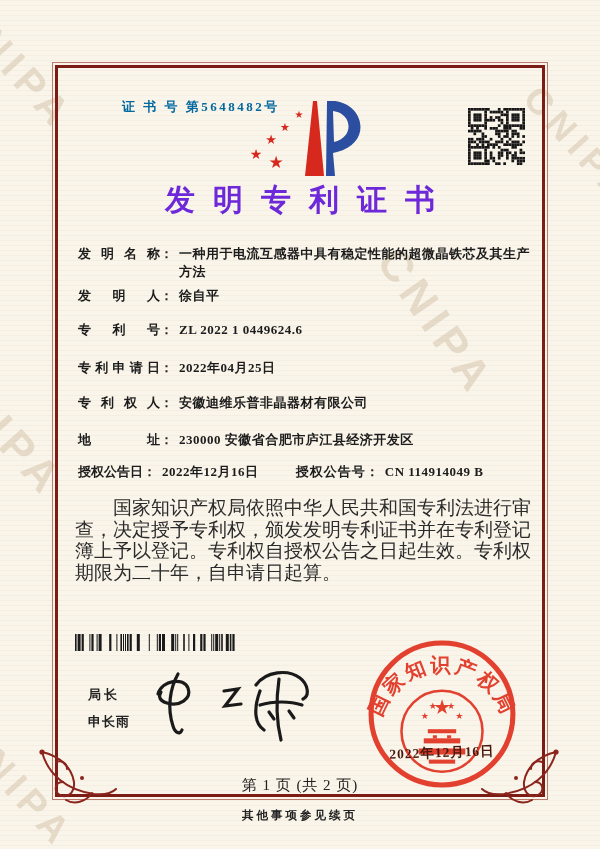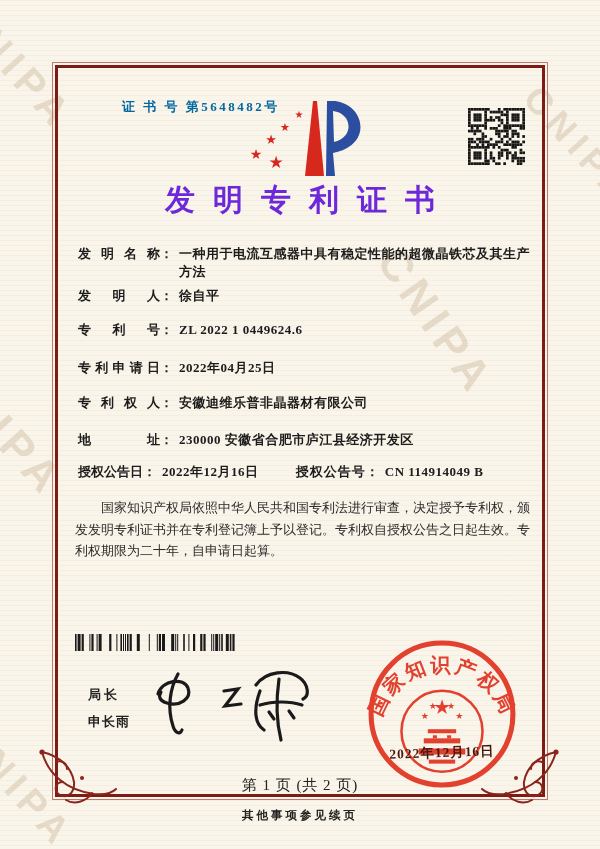--- a/index.html
+++ b/index.html
@@ -55,21 +55,21 @@
     font-weight:600;vertical-align:top;}
   .frow .col{font-weight:600;}
   .frow .val{font-weight:600;margin-left:6px;letter-spacing:.5px;}
   .frow .val.wrapv{white-space:normal;display:inline-block;max-width:360px;vertical-align:top;}
   .r1{top:245px}.r2{top:287px}.r3{top:321px}.r4{top:359px}
   .r5{top:394px}.r6{top:431px}.r7{top:463px}
   .pair2{margin-left:34px;}
   .pair2 .lbl2{font-weight:600;letter-spacing:1px;}
 
   .paras{position:absolute;left:75px;top:497px;width:460px;z-index:2;
-    font-size:13px;line-height:21.5px;color:#2b2b2b;}
+    font-size:19px;line-height:21.5px;color:#2b2b2b;}
   .paras p{margin:0;text-indent:2em;font-weight:500;}
 
   .barcode{position:absolute;left:75px;top:634px;width:170px;height:17px;z-index:2;fill:#1a1a1a;}
 
   .signer{position:absolute;left:88px;top:686px;z-index:2;font-size:13px;
     font-weight:700;letter-spacing:3px;
     font-family:"Liberation Sans","DejaVu Sans",sans-serif;color:#222;}
   .signer .name{margin-top:9px;letter-spacing:1px;}
   .signature{position:absolute;left:148px;top:658px;width:175px;height:92px;z-index:2;}
 

